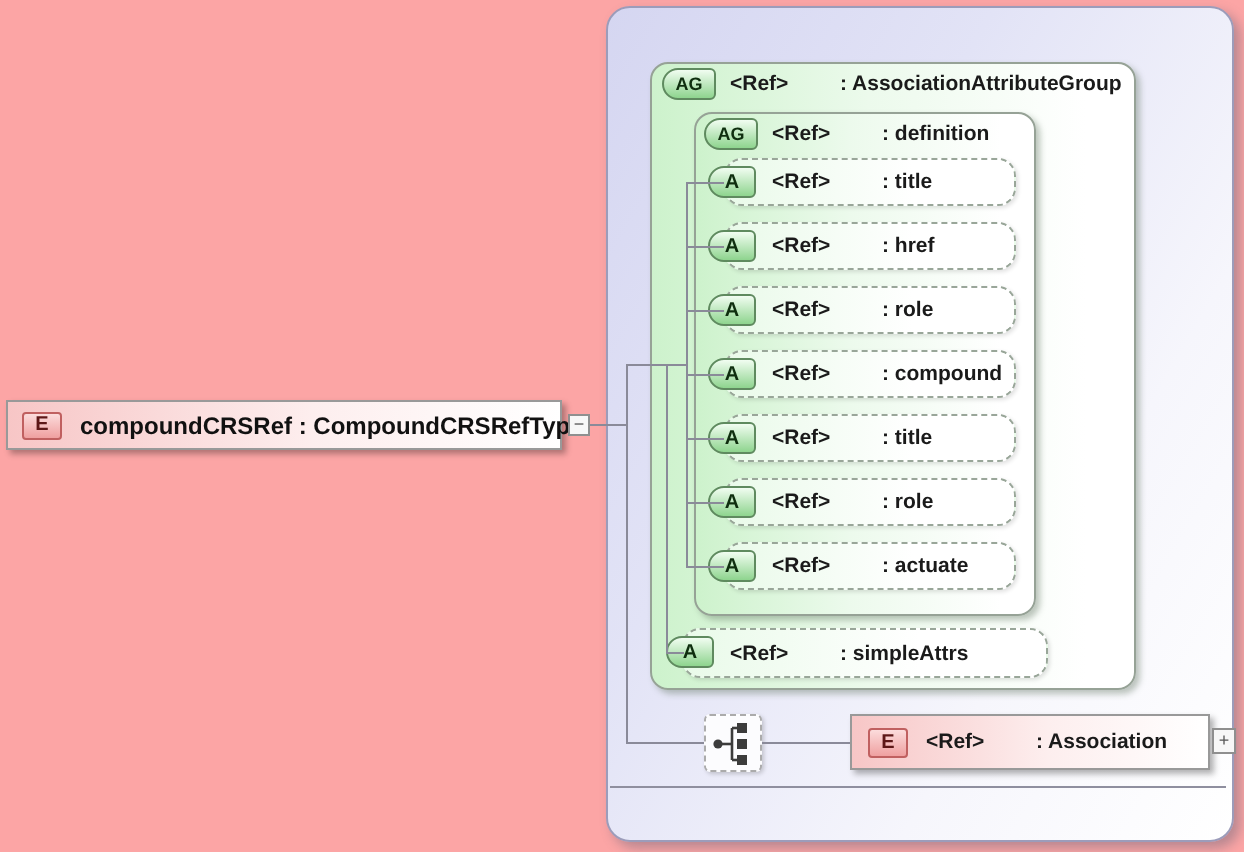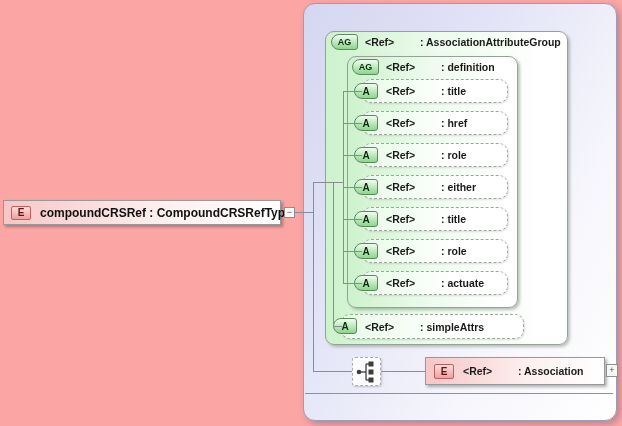--- a/index.html
+++ b/index.html
@@ -108,21 +108,21 @@
     <span class="btxt">: href</span>
   </div>
   <div class="abs attr-row" style="left:362px;top:143px;width:146px;height:24px;">
     <span class="badge tag" style="position:absolute;left:-9px;top:3px;width:24px;height:16px;font-size:10px;">A</span>
     <span class="btxt ref-col" style="margin-left:23px;">&lt;Ref&gt;</span>
     <span class="btxt">: role</span>
   </div>
   <div class="abs attr-row" style="left:362px;top:175px;width:146px;height:24px;">
     <span class="badge tag" style="position:absolute;left:-9px;top:3px;width:24px;height:16px;font-size:10px;">A</span>
     <span class="btxt ref-col" style="margin-left:23px;">&lt;Ref&gt;</span>
-    <span class="btxt">: either</span>
+    <span class="btxt">: compound</span>
   </div>
   <div class="abs attr-row" style="left:362px;top:207px;width:146px;height:24px;">
     <span class="badge tag" style="position:absolute;left:-9px;top:3px;width:24px;height:16px;font-size:10px;">A</span>
     <span class="btxt ref-col" style="margin-left:23px;">&lt;Ref&gt;</span>
     <span class="btxt">: title</span>
   </div>
   <div class="abs attr-row" style="left:362px;top:239px;width:146px;height:24px;">
     <span class="badge tag" style="position:absolute;left:-9px;top:3px;width:24px;height:16px;font-size:10px;">A</span>
     <span class="btxt ref-col" style="margin-left:23px;">&lt;Ref&gt;</span>
     <span class="btxt">: role</span>

